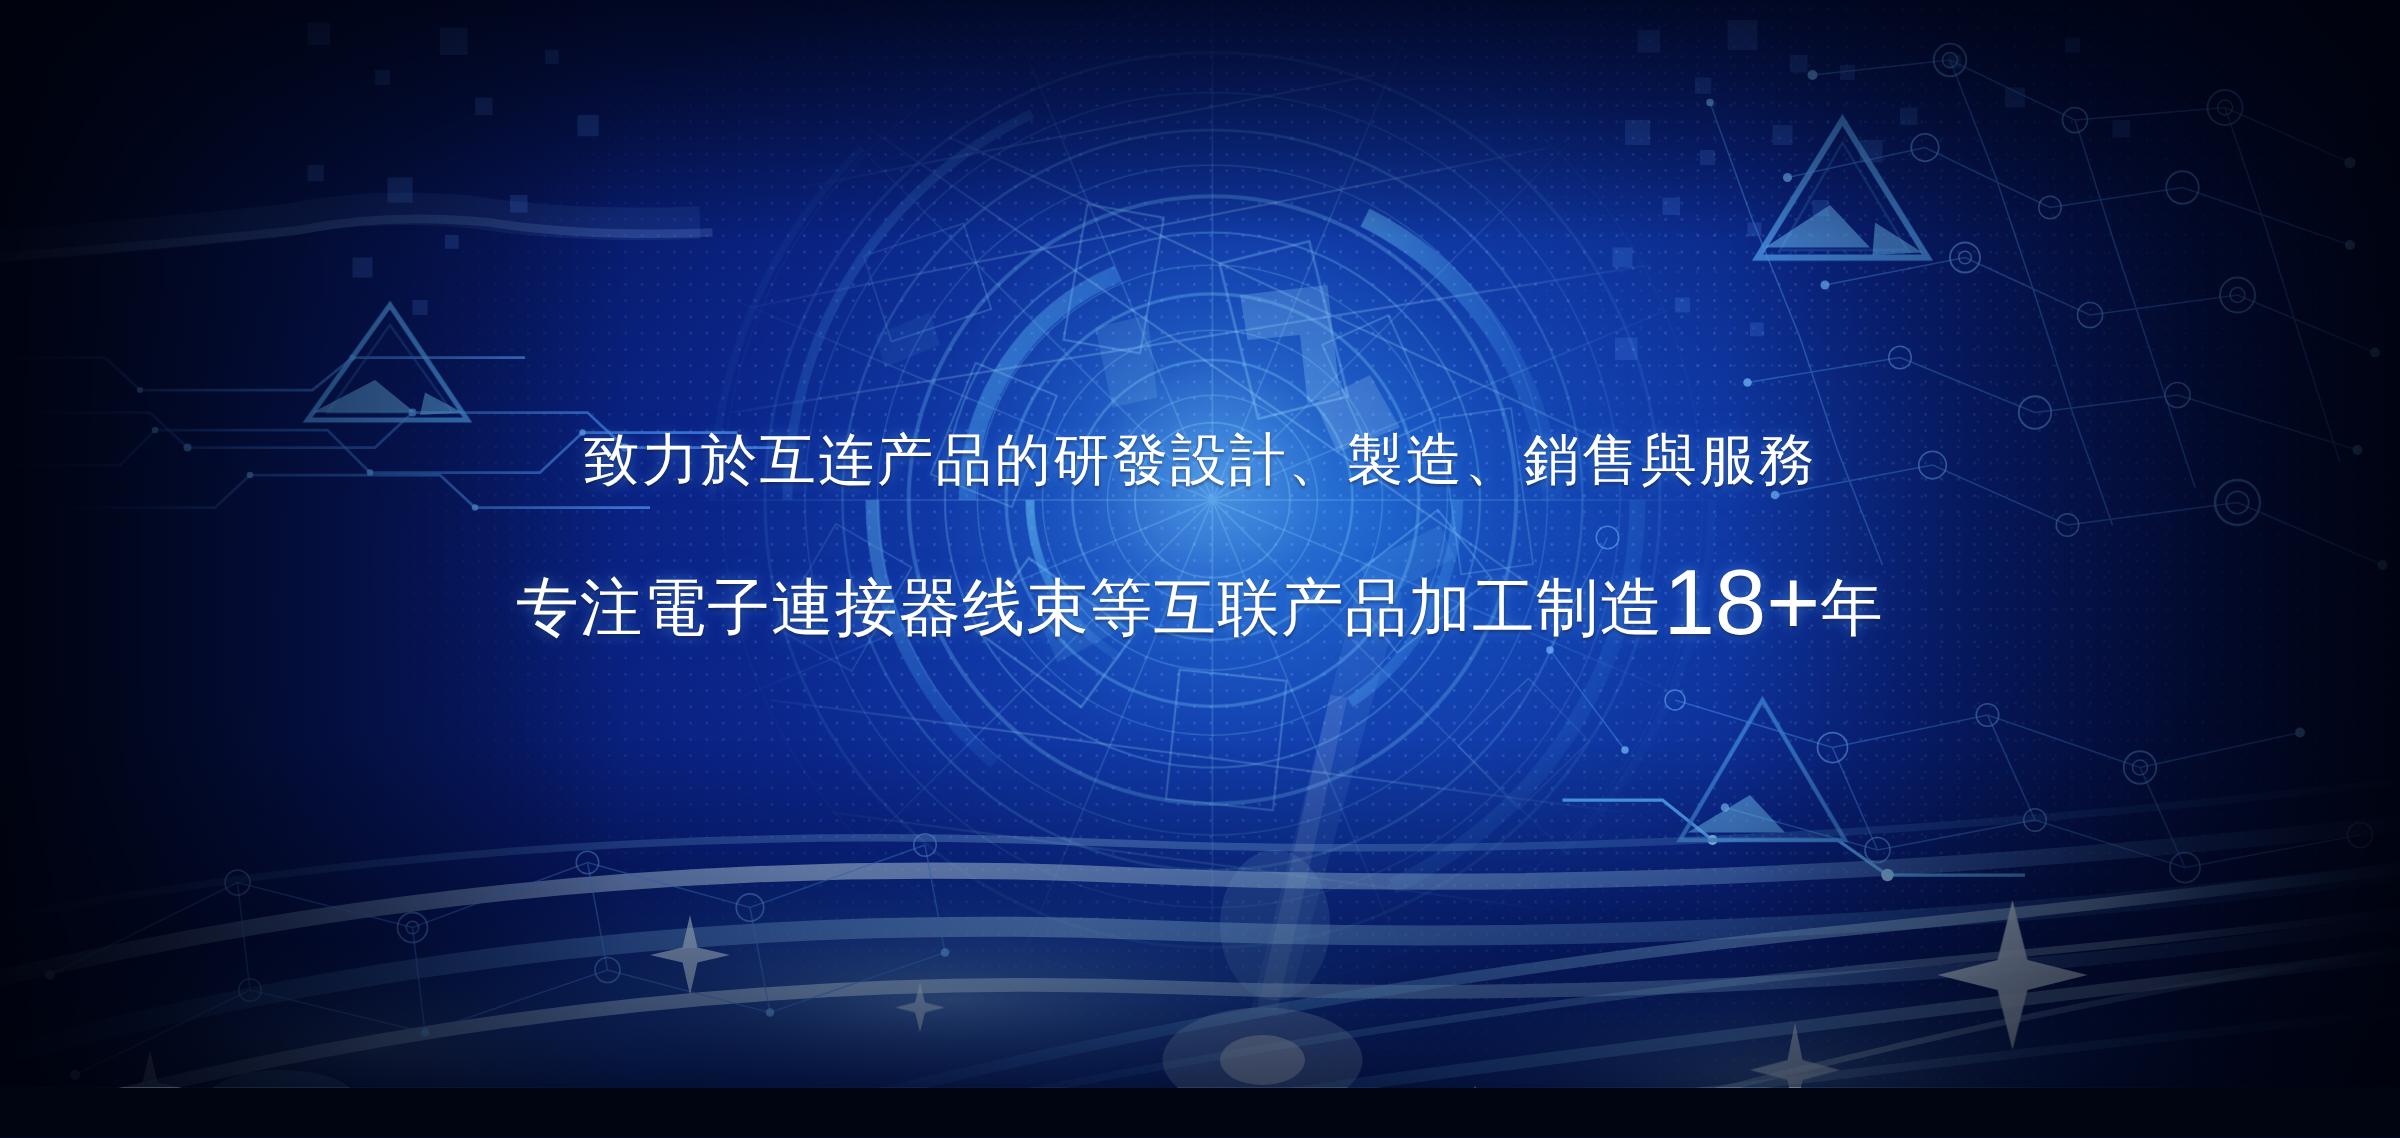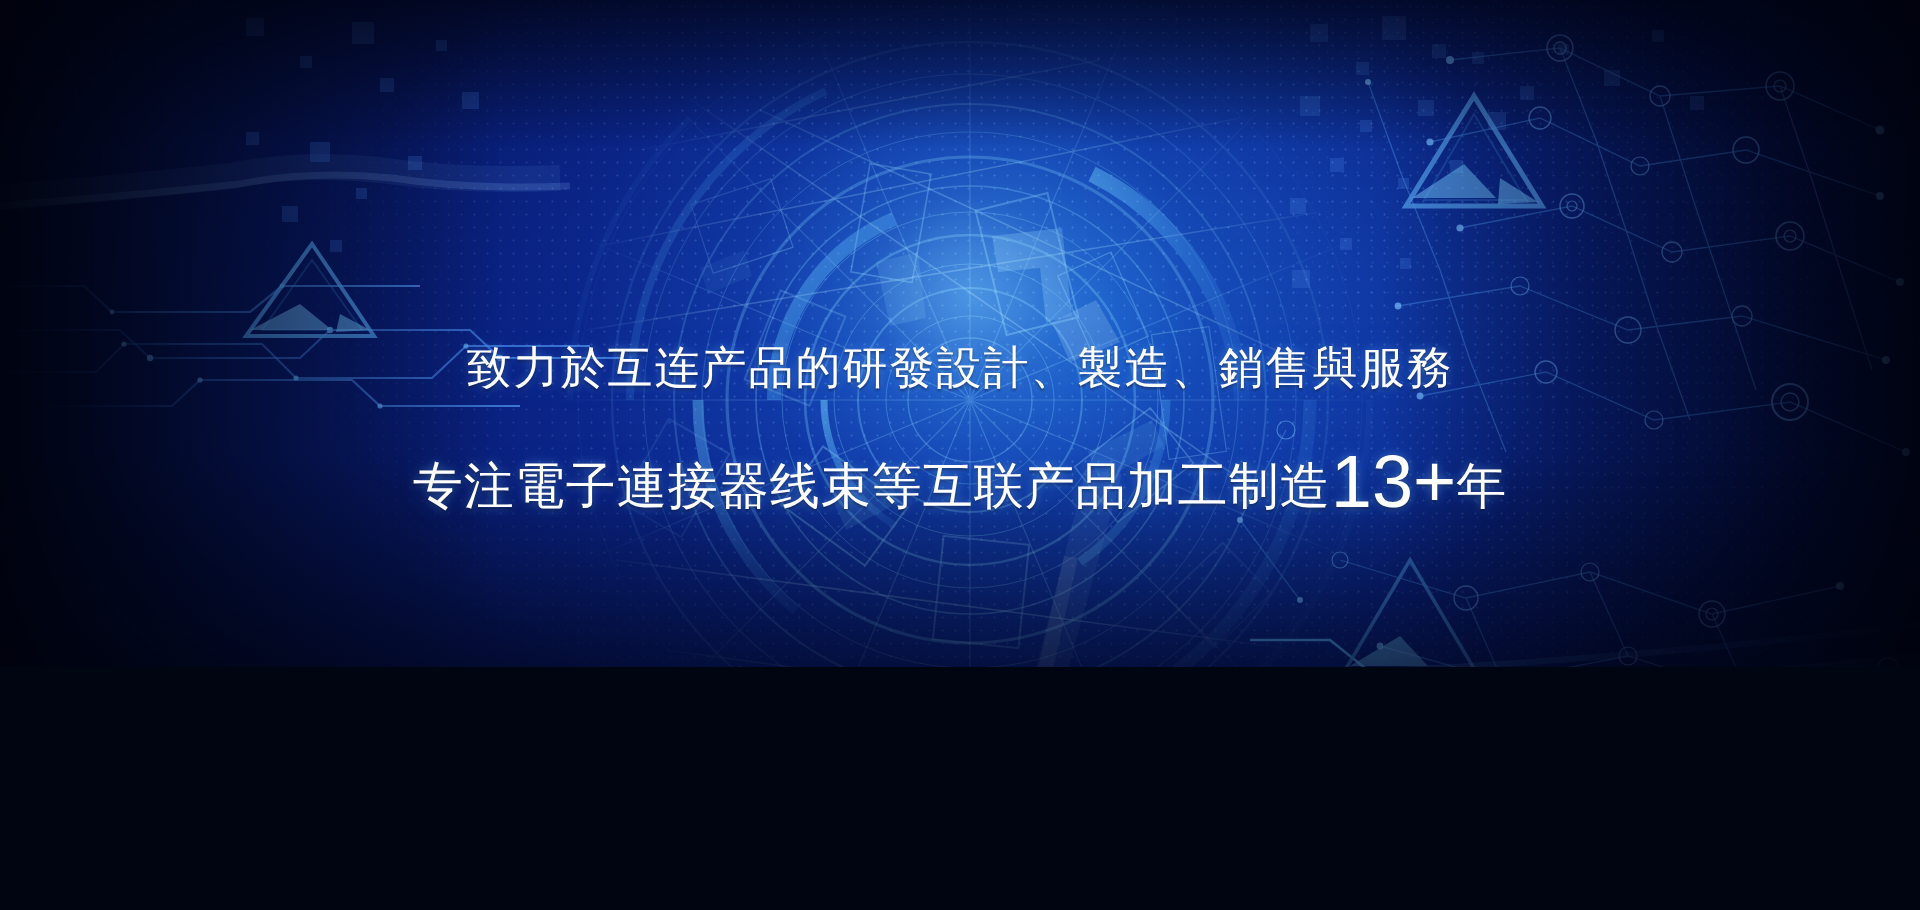--- a/index.html
+++ b/index.html
@@ -4,21 +4,21 @@
 <title>Tech Banner</title>
 <style>
   html, body {
     margin: 0;
     padding: 0;
     background: #000512;
   }
   #banner {
     position: relative;
     width: 1920px;
-    height: 667px;
+    height: 870px;
     overflow: hidden;
     font-family: "Liberation Sans", "DejaVu Sans", sans-serif;
     background: #061141;
   }
   .layer {
     position: absolute;
     inset: 0;
     pointer-events: none;
   }
   
@@ -493,16 +493,16 @@
       <path d="M736,786 L740,802 L756,806 L740,810 L736,826 L732,810 L716,806 L732,802 Z" opacity="0.60"></path>
       <path d="M120,840 L126,866 L152,872 L126,878 L120,904 L114,878 L88,872 L114,866 Z" opacity="0.55"></path>
       <path d="M1180,868 L1184,884 L1200,888 L1184,892 L1180,908 L1176,892 L1160,888 L1176,884 Z" opacity="0.60"></path>
     </g>
   </svg>
 
   <div class="layer" id="bg-vignette"></div>
 
   <div id="headline">
     <div class="hl-line" id="hl-line-1">致力於互连产品的研發設計、製造、銷售與服務</div>
-    <div class="hl-line" id="hl-line-2"><span>专注電子連接器线束等互联产品加工制造</span><span id="hl-years">13+</span><span>年</span></div>
+    <div class="hl-line" id="hl-line-2"><span>专注電子連接器线束等互联产品加工制造</span><span id="hl-years">18+</span><span>年</span></div>
   </div>
 
 </div>
 
 </body></html>

